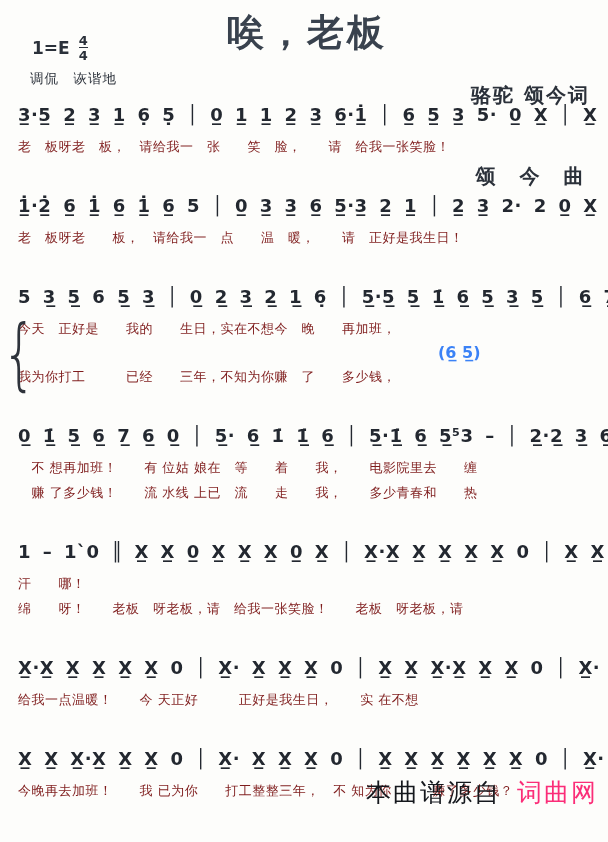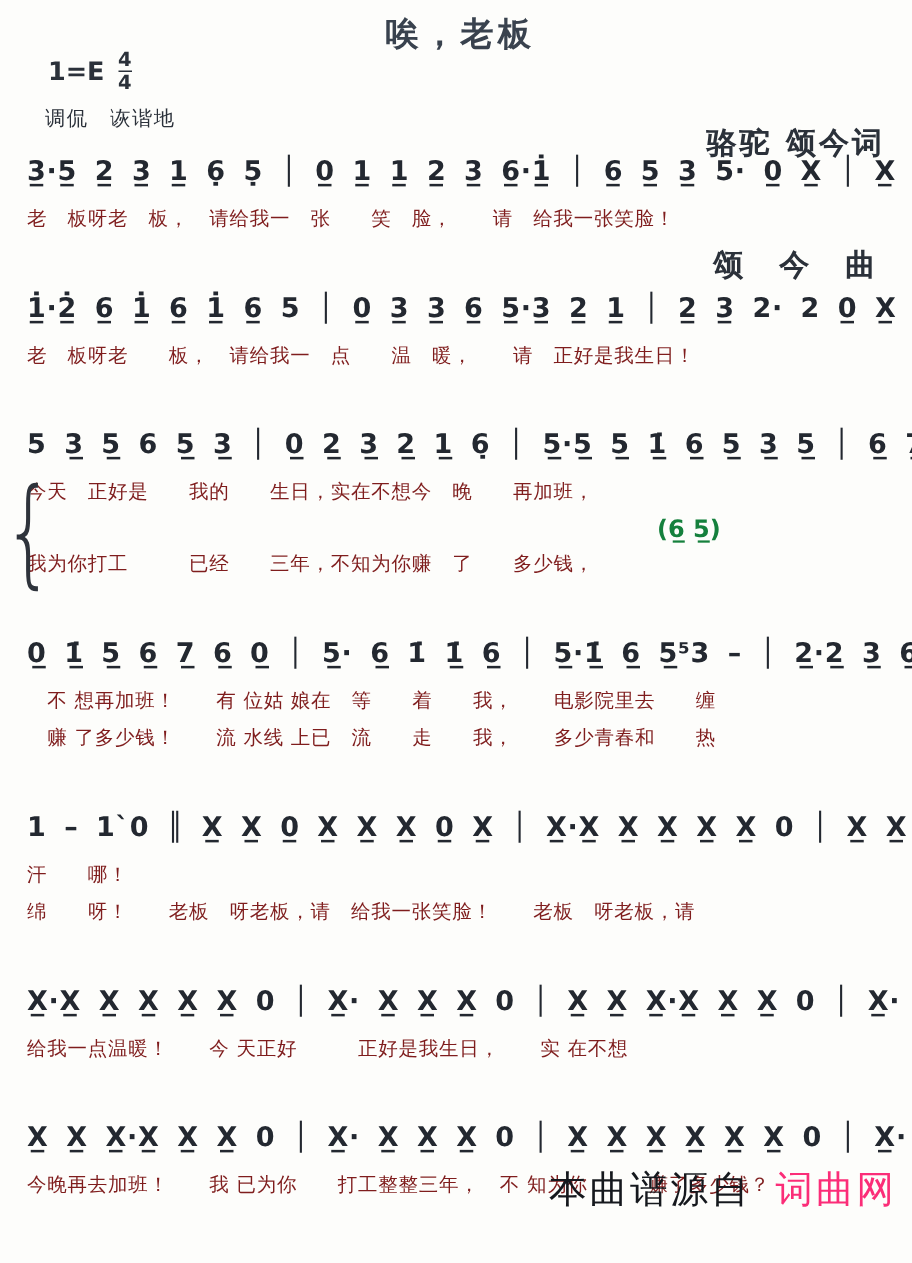--- a/index.html
+++ b/index.html
@@ -12,21 +12,21 @@
   }
   .watermark{
     position:absolute;top:3px;right:8px;
     font-family:"Liberation Mono",monospace;
     font-size:13px;font-weight:bold;color:#ff0000;letter-spacing:0.5px;
     white-space:pre;
   }
   .header{position:relative;height:96px;}
   .title{
     text-align:center;padding-top:8px;
-    font-size:22px;font-weight:600;letter-spacing:3px;color:#39424e;
+    font-size:37px;font-weight:600;letter-spacing:3px;color:#39424e;
   }
   .keysig{
     position:absolute;left:14px;top:34px;
     font-weight:bold;font-size:17px;display:flex;align-items:center;gap:9px;
   }
   .frac{display:inline-flex;flex-direction:column;align-items:center;line-height:1;font-size:13px;font-weight:bold;}
   .frac .den{border-top:1.5px solid currentColor;padding-top:1px;}
   .tempo{position:absolute;left:12px;top:70px;font-size:13.5px;letter-spacing:1px;white-space:pre;font-family:Liberation Mono, monospace;}
   .credits{
     position:absolute;right:6px;top:28px;text-align:center;
@@ -35,21 +35,21 @@
   .score{position:relative;}
   .system{position:relative;margin-bottom:28px;}
   .system .notes{
     font-weight:bold;font-size:18px;line-height:38px;
     white-space:pre;word-spacing:5px;letter-spacing:0.5px;color:#232830;
   }
   .system .lyric{
     font-size:13px;line-height:25px;white-space:pre;letter-spacing:0.5px;color:#7f1d1d;
   }
   .system .annotation{
-    font-weight:bold;font-size:16px;line-height:23px;margin-left:420px;white-space:pre;color:#15803d;
+    font-weight:bold;font-size:16px;line-height:23px;margin-left:420px;white-space:pre;color:#3b82f6;
   }
   .system .brace{
     position:absolute;left:-16px;top:38px;
     font-size:54px;font-weight:300;color:#2e333b;
     transform:scaleY(1.45);transform-origin:top;line-height:1;
   }
   .footer{
     position:absolute;right:10px;bottom:4px;
     font-size:25px;letter-spacing:2px;color:#15181d;white-space:pre;text-align:right;
   }

